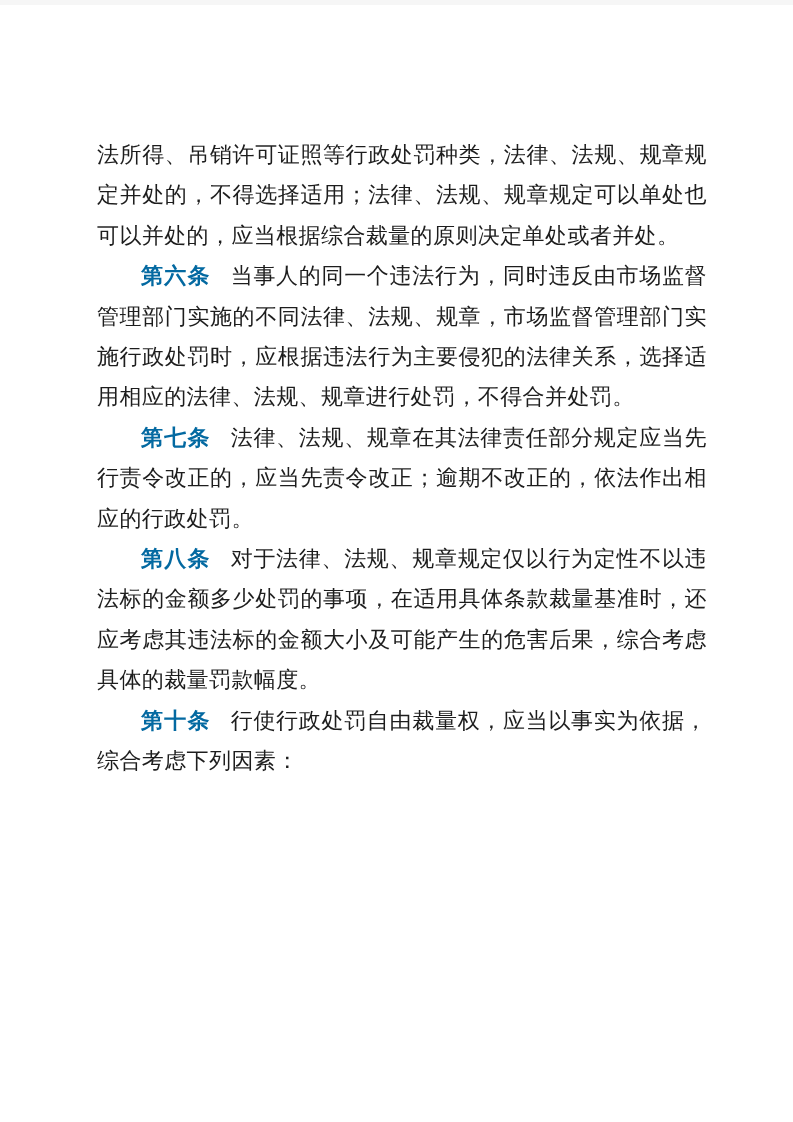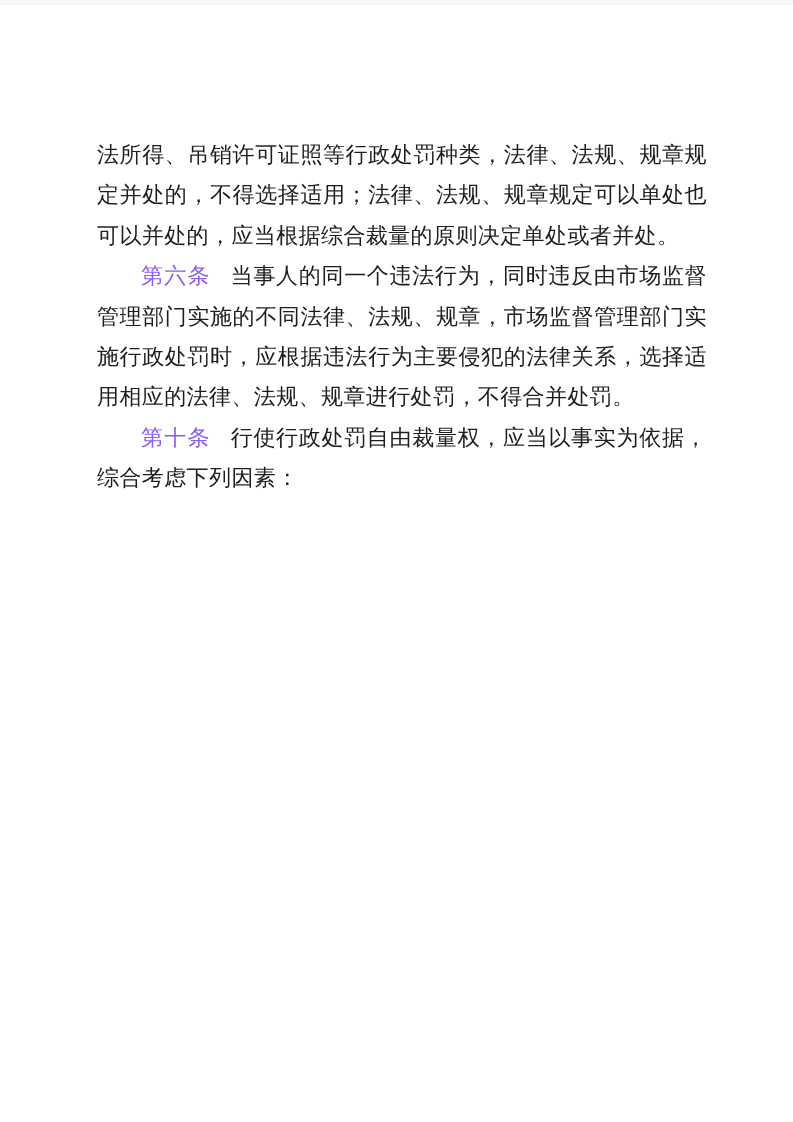--- a/index.html
+++ b/index.html
@@ -33,22 +33,22 @@
     line-height: 40.4px;
     color: #1d1d1d;
     letter-spacing: 0.4px;
     text-align: justify;
     text-justify: inter-character;
   }
   .para.indent {
     text-indent: 2em;
   }
   .lead {
-    font-weight: 400;
-    color: #8b5cf6;
+    font-weight: 700;
+    color: #0369a1;
     font-family: "DejaVu Sans", "Liberation Sans", sans-serif;
     margin-right: 0.9em;
     letter-spacing: 1px;
   }
   .footer {
     position: absolute;
     top: 1028px;
     right: 96px;
     display: flex;
     align-items: center;
@@ -68,20 +68,22 @@
 </head>
 <body>
 
 <div class="page">
   <div class="scan-edge"></div>
 
   <div class="content">
 
   <p class="para"><span>法所得、吊销许可证照等行政处罚种类，法律、法规、规章规定并处的，不得选择适用；法律、法规、规章规定可以单处也可以并处的，应当根据综合裁量的原则决定单处或者并处。</span></p>
       <p class="para indent"><span class="lead">第六条</span><span>当事人的同一个违法行为，同时违反由市场监督管理部门实施的不同法律、法规、规章，市场监督管理部门实施行政处罚时，应根据违法行为主要侵犯的法律关系，选择适用相应的法律、法规、规章进行处罚，不得合并处罚。</span></p>
+      <p class="para indent"><span class="lead">第七条</span><span>法律、法规、规章在其法律责任部分规定应当先行责令改正的，应当先责令改正；逾期不改正的，依法作出相应的行政处罚。</span></p>
+      <p class="para indent"><span class="lead">第八条</span><span>对于法律、法规、规章规定仅以行为定性不以违法标的金额多少处罚的事项，在适用具体条款裁量基准时，还应考虑其违法标的金额大小及可能产生的危害后果，综合考虑具体的裁量罚款幅度。</span></p>
       <p class="para indent"><span class="lead">第十条</span><span>行使行政处罚自由裁量权，应当以事实为依据，综合考虑下列因素：</span></p>
     </div>
 
   <div class="footer">
     <span class="dash">—</span>
     <span class="num">3</span>
     <span class="dash">—</span>
   </div>
 </div>
 

